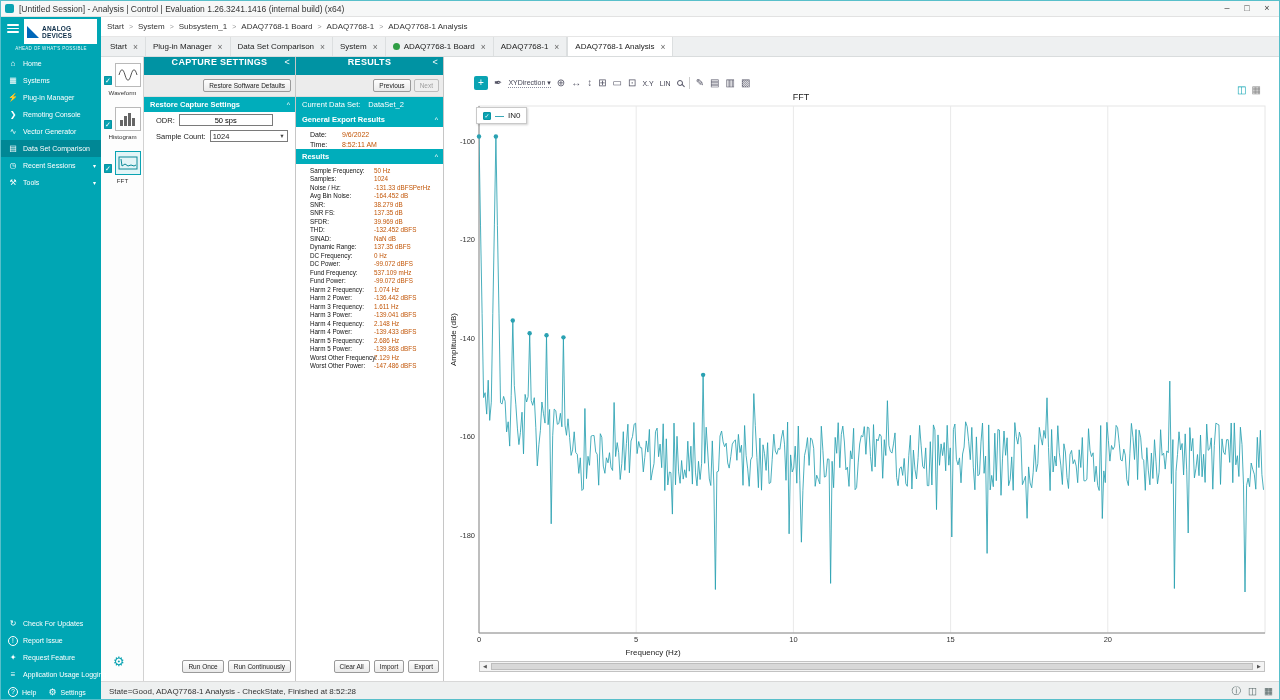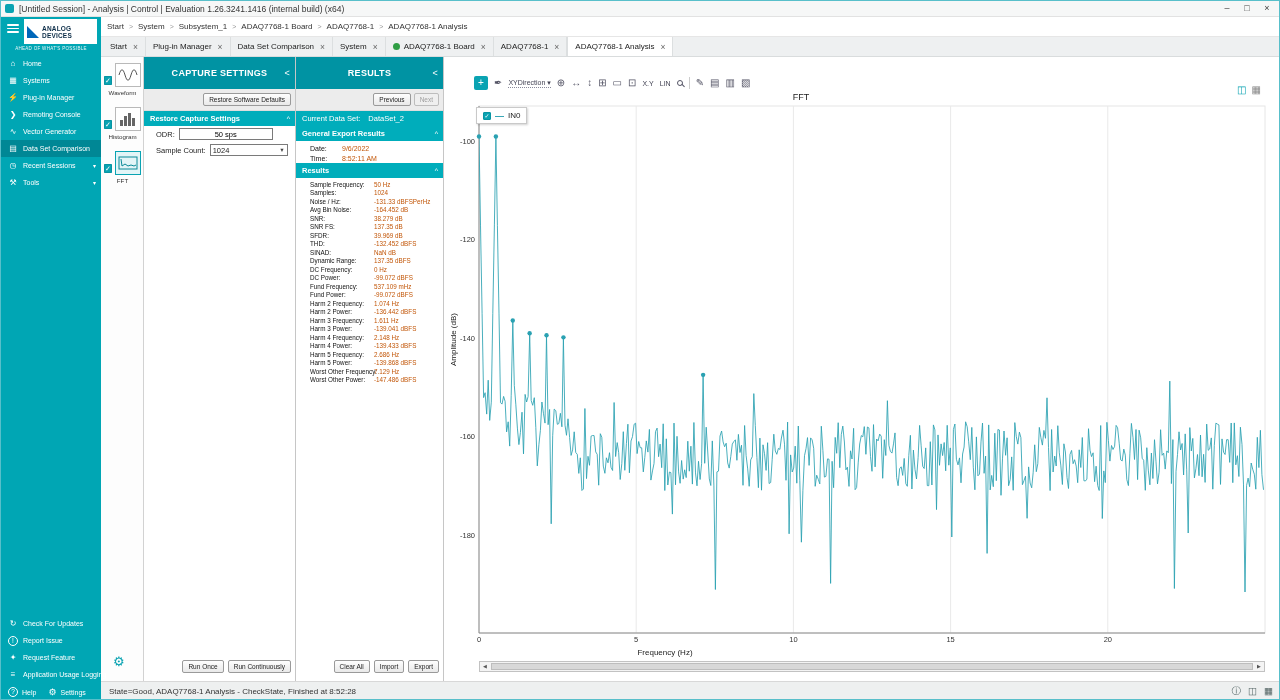--- a/index.html
+++ b/index.html
@@ -53,21 +53,21 @@
   .cb{width:9px;height:9px;background:#0aa3b2;border:1px solid #0894a2;border-radius:1px;color:#fff;font-size:7px;line-height:8px;text-align:center;cursor:pointer}
   .ps-tile{position:absolute;left:14px;top:0;width:26px;height:24px;border:1px solid #b9b9b9;background:#fff;display:flex;align-items:center;justify-content:center;cursor:pointer}
   .ps-tile.active{border-color:#0aa3b2;background:#e3f5f7}
   .ps-label{position:absolute;left:0;top:26px;width:43px;text-align:center;font-size:6.2px;color:#333}
   #strip-gear{position:absolute;left:12px;bottom:12px;font-size:13px;color:#0aa3b2;cursor:pointer}
 
   
   .panel{position:absolute;top:56px;height:624px;background:#fff;border-right:1px solid #c6c6c6;z-index:10}
   #capture-panel{left:143px;width:152px}
   #results-panel{left:295px;width:148px}
-  .panel-header{position:relative;height:32px;background:#0093a3;color:#fff;font-size:9px;font-weight:bold;display:flex;align-items:center;justify-content:center;letter-spacing:.3px}
+  .panel-header{position:relative;height:18px;background:#0093a3;color:#fff;font-size:9px;font-weight:bold;display:flex;align-items:flex-start;justify-content:center;letter-spacing:.3px}
   .panel-header .collapse{position:absolute;right:5px;font-size:9px;font-weight:normal;cursor:pointer}
   .subrow{height:22px;background:#ececec;display:flex;align-items:center;justify-content:flex-end;padding:0 4px;gap:3px;border-bottom:1px solid #ddd}
   .btn{font-size:6.5px;padding:2px 5px;background:linear-gradient(#fefefe,#e9e9e9);border:1px solid #9a9a9a;border-radius:2px;color:#222;cursor:pointer;white-space:nowrap}
   .btn.disabled{color:#9e9e9e;background:#efefef;border-color:#bdbdbd}
   .section-bar{position:relative;height:15px;background:#00adbb;color:#fff;font-size:7.5px;font-weight:bold;display:flex;align-items:center;padding:0 6px}
   .section-bar .chev{position:absolute;right:5px;font-size:7px;font-weight:normal;cursor:pointer}
   .form-row{display:flex;align-items:center;padding-left:12px;height:16px;font-size:7.5px;color:#222}
   .form-row label{white-space:nowrap}
   .odr-input{width:94px;height:12px;margin-left:4px;border:1px solid #7a7a7a;font-size:7.5px;text-align:center;font-family:"Liberation Sans",sans-serif}
   .sel{width:78px;height:12px;margin-left:4px;border:1px solid #7a7a7a;background:#fff;display:flex;align-items:center;font-size:7.5px;padding:0 2px;cursor:pointer}
@@ -94,21 +94,21 @@
   .lens{width:6px;height:6px;border:1.4px solid #556;border-radius:50%;position:relative;cursor:pointer}
   .lens::after{content:'';position:absolute;width:4px;height:1.4px;background:#556;transform:rotate(45deg);right:-3.4px;bottom:-1.4px}
   #chart-title{position:absolute;left:297px;top:35px;width:120px;text-align:center;font-size:9px;color:#222}
   #corner-icons{position:absolute;right:20px;top:27px;display:flex;gap:5px}
   .corner-ic{font-size:10px;color:#0aa3b2;cursor:pointer}
   .corner-ic.gray{color:#888}
   #legend{position:absolute;left:32px;top:50px;height:17px;display:flex;align-items:center;gap:4px;padding:0 6px;background:#fff;border:1px solid #c9c9c9;box-shadow:1px 1px 2px rgba(0,0,0,.18);font-size:8px;z-index:6}
   #legend .dash{color:#2aa1b2;font-weight:bold;font-size:9px}
   #legend .lg-name{font-weight:normal;color:#222}
   #ylab{position:absolute;left:-31px;top:278px;width:80px;text-align:center;font-size:8px;color:#222;transform:rotate(-90deg)}
-  #xlab{position:absolute;left:176px;top:591px;width:90px;text-align:center;font-size:8px;color:#222}
+  #xlab{position:absolute;left:164px;top:591px;width:90px;text-align:center;font-size:8px;color:#222}
   #plot-svg{position:absolute;left:0;top:0}
   #scrollbar{position:absolute;left:35px;top:604px;width:786px;height:11px;border:1px solid #c2c2c2;background:#f4f4f4;display:flex;align-items:center}
   .sb-arrow{width:10px;font-size:5px;color:#555;text-align:center;cursor:pointer;line-height:9px}
   .sb-thumb{flex:1;height:7px;background:#d8d8d8;border:1px solid #bdbdbd;margin:0 1px;cursor:grab}
 
   
   #status-bar{position:absolute;left:100px;top:680px;width:1180px;height:20px;background:#eef0f0;border-top:1px solid #d8d8d8;display:flex;align-items:center;padding:0 8px;z-index:20}
   #status-text{font-size:8px;color:#333}
   #status-icons{margin-left:auto;display:flex;gap:7px}
   .st-ic{font-size:9.5px;color:#566;cursor:pointer}

